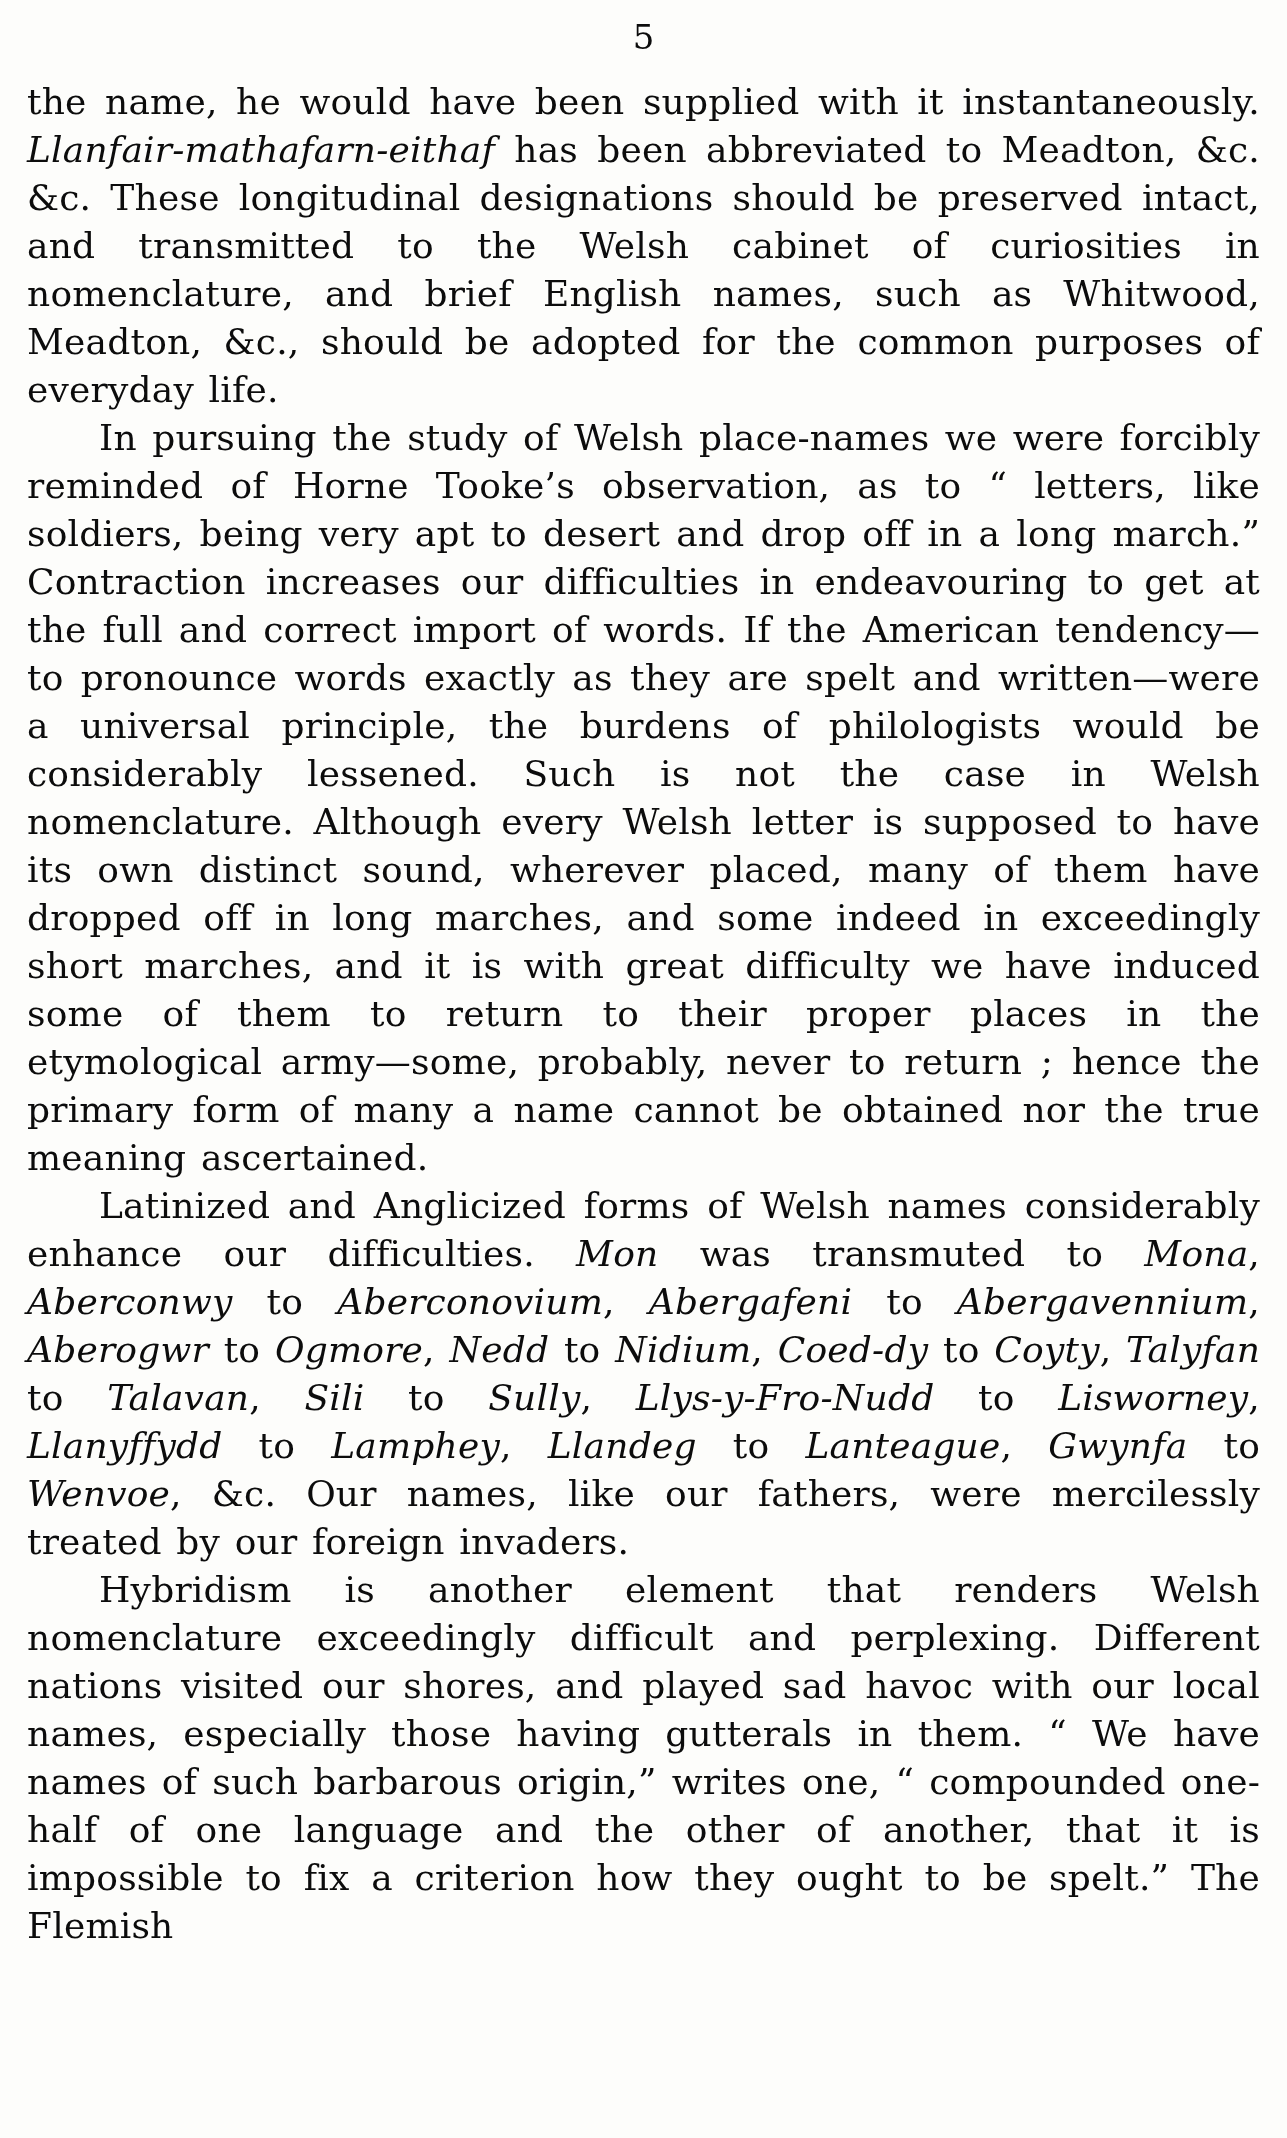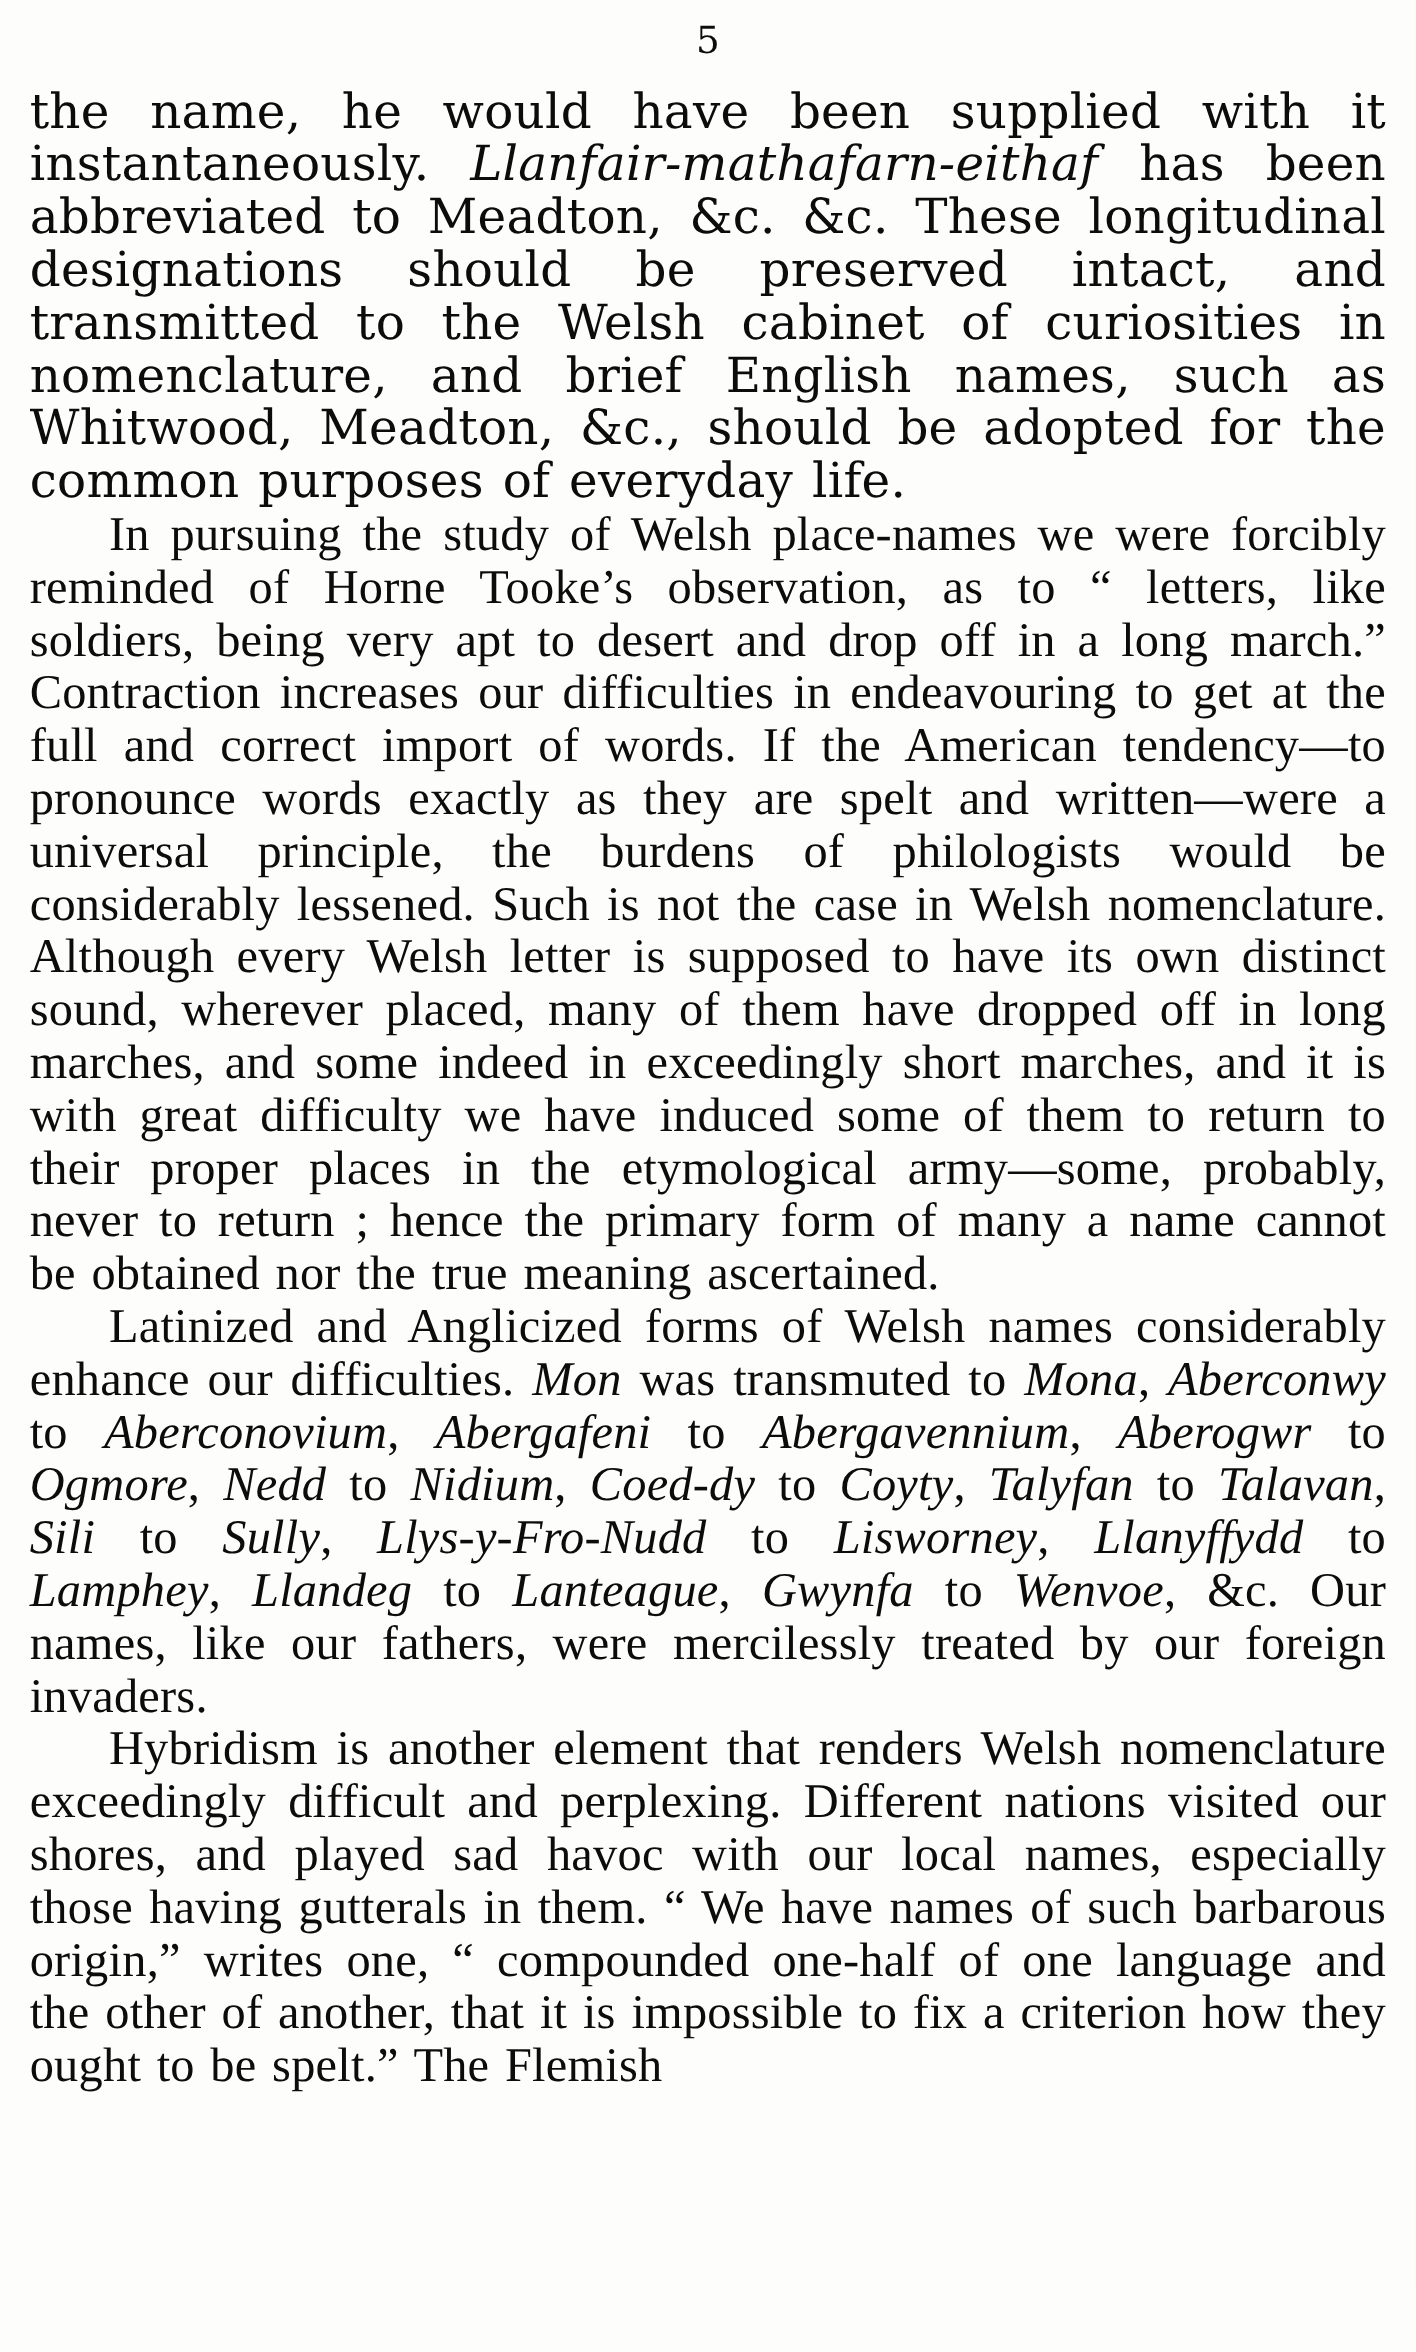--- a/index.html
+++ b/index.html
@@ -26,30 +26,29 @@
     font-size: 34px;
     line-height: 46px;
     margin-bottom: 18px;
     letter-spacing: 1px;
   }
   .text-block {
     width: 1233px;
   }
   .para {
     margin: 0;
-    font-size: 44px;
+    font-size: 36px;
     line-height: 48px;
     text-align: justify;
     letter-spacing: 0.2px;
     word-spacing: 3px;
     text-rendering: optimizeLegibility;
   }
   .para.indent {
     text-indent: 72px;
-    font-family: Liberation Serif, serif;
   }
   .italic {
     font-style: italic;
   }
 </style>
 </head>
 <body>
 
 <div class="page" style="background: rgb(253, 253, 251); color: rgb(12, 12, 12);">
   <div class="page-number">5</div>

